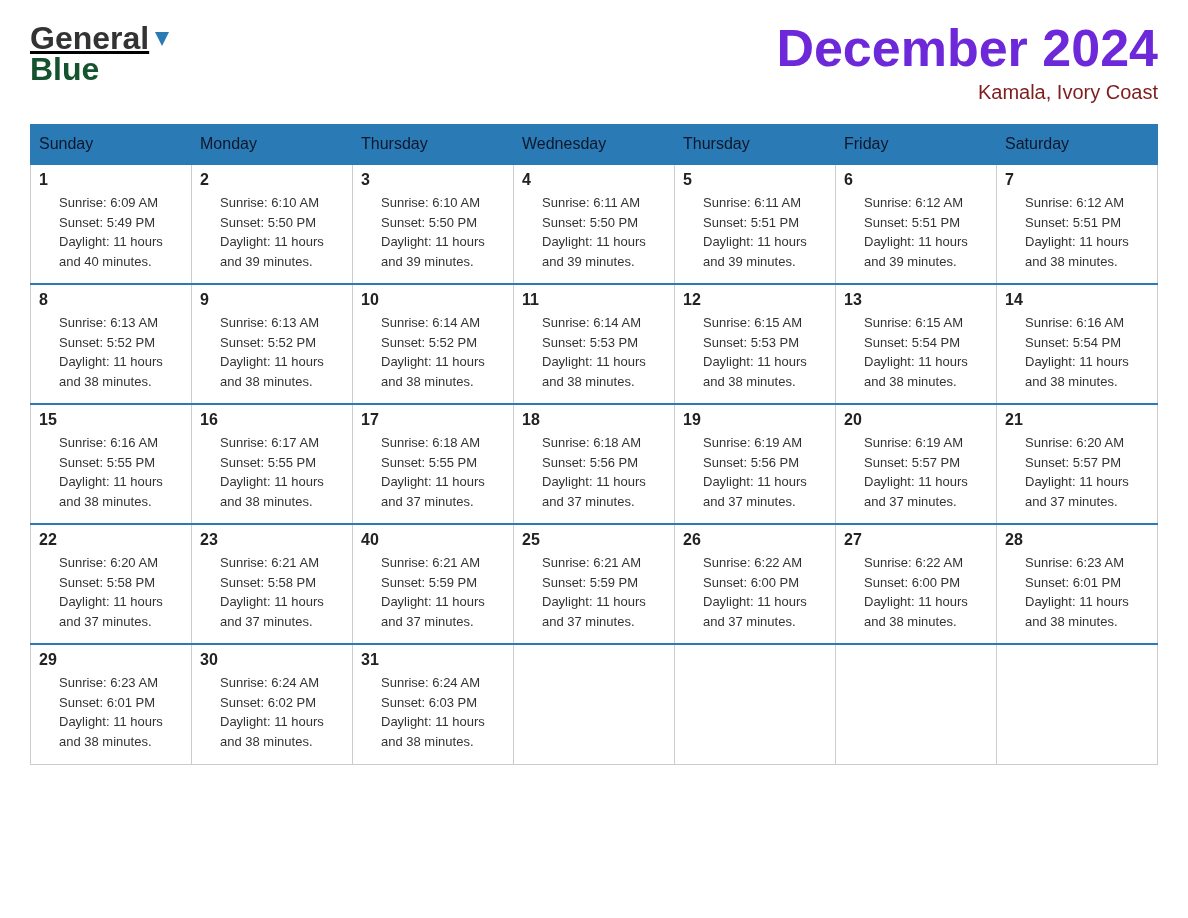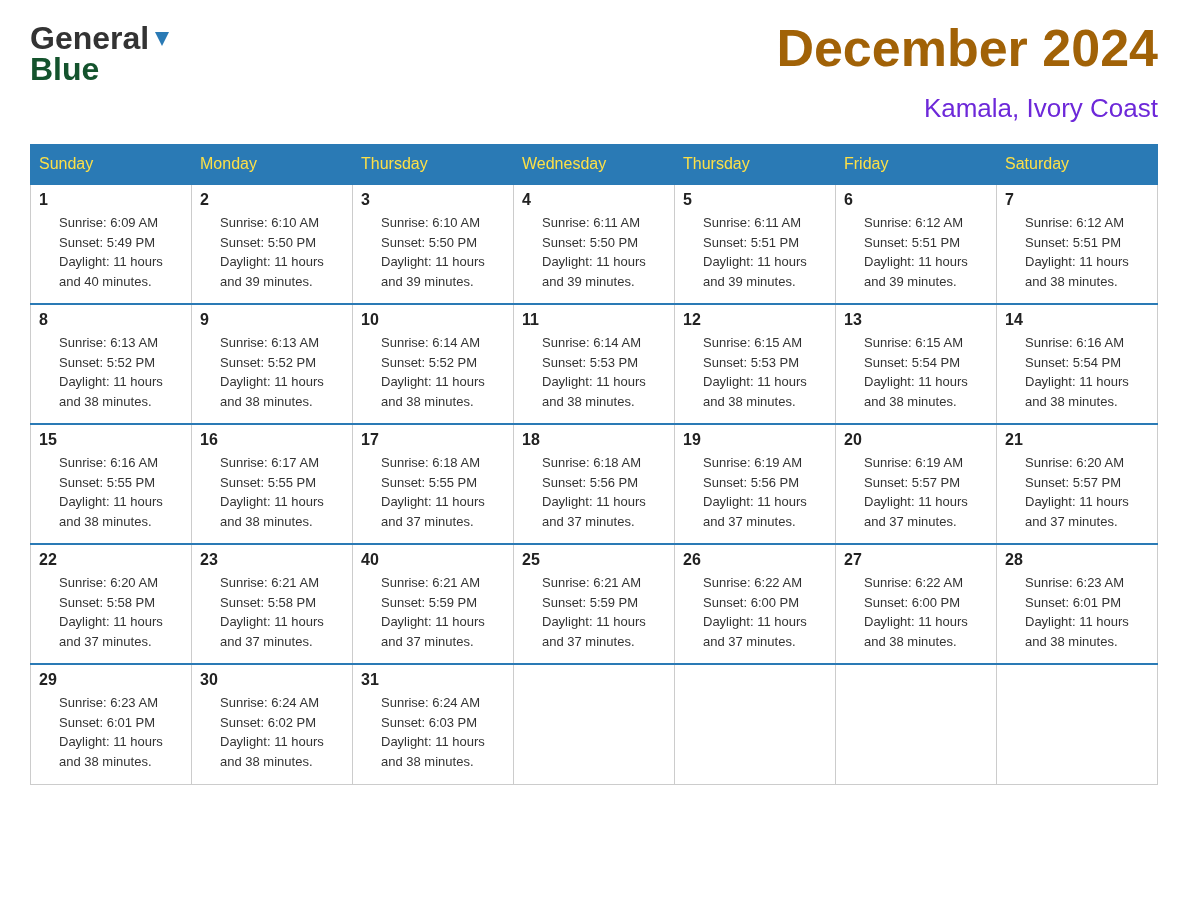--- a/index.html
+++ b/index.html
@@ -20,36 +20,36 @@
       display: flex;
       flex-direction: column;
       align-items: flex-start;
     }
     .title-area {
       text-align: right;
     }
     .month-title {
       font-size: 52px;
       font-weight: bold;
-      color: #a16207;
+      color: #6d28d9;
       line-height: 1.1;
     }
     .location-title {
-      font-size: 26px;
-      color: #6d28d9;
-      margin-top: 16px;
+      font-size: 20px;
+      color: #7f1d1d;
+      margin-top: 4px;
     }
     .calendar {
       width: 100%;
       border-collapse: collapse;
       table-layout: fixed;
     }
     .calendar th {
       background: #2a7ab5;
-      color: #fde047;
+      color: #0f172a;
       font-size: 16px;
       font-weight: normal;
       padding: 10px 8px;
       text-align: left;
       border: 1px solid #2a7ab5;
     }
     .calendar td {
       border: 1px solid #ccc;
       vertical-align: top;
       padding: 6px 8px;
@@ -78,21 +78,21 @@
     }
     .empty-cell {
       background: #fff;
     }
   </style>
 </head>
 <body>
 
 <div class="header">
   <div class="logo-area">
-    <div style="display:flex; align-items:center;">
+    <div style="display:flex; align-items:center;text-decoration:underline;">
       <span style="font-size:32px; font-weight:bold; color:#333;">General</span>
       <svg width="22" height="22" viewBox="0 0 22 22" style="margin-left:2px;">
         <polygon points="4,4 18,4 11,18" fill="#2a7ab5"></polygon>
       </svg>
     </div>
     <div style="color:#14532d; font-size:32px; font-weight:bold; margin-top:-6px;">Blue</div>
   </div>
   <div class="title-area">
     <div class="month-title">December 2024</div>
     <div class="location-title">Kamala, Ivory Coast</div>

